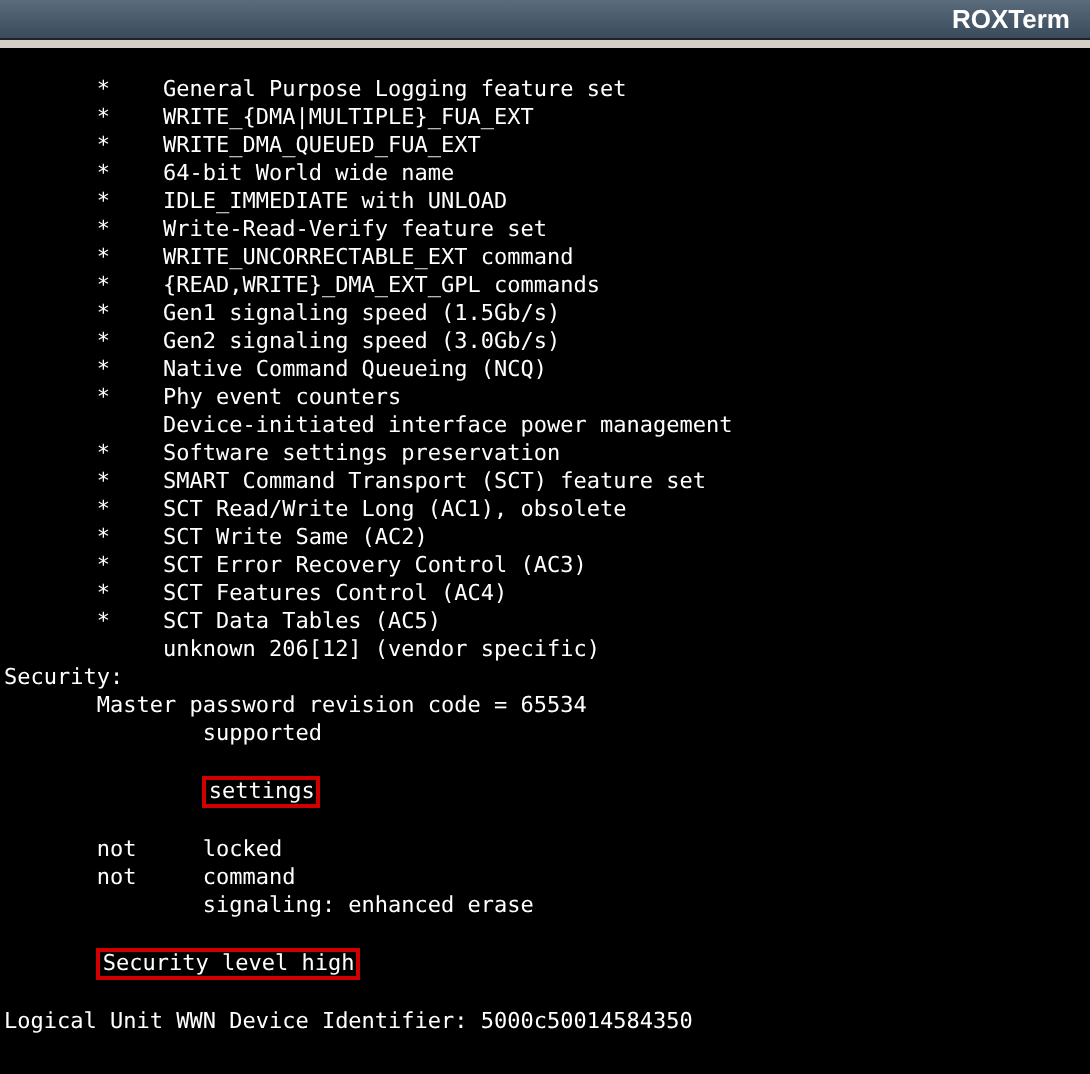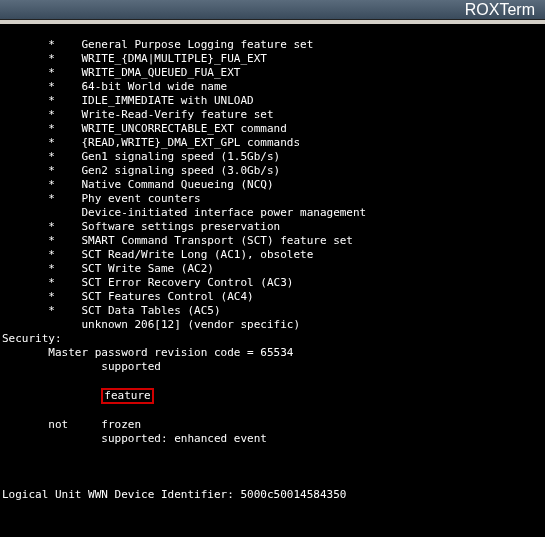--- a/index.html
+++ b/index.html
@@ -23,22 +23,22 @@
     border-bottom: 1px solid #222;
   }
   .titlebar-left {
     flex: 1;
     display: flex;
     align-items: center;
   }
   .title-text {
     color: #fff;
     font-family: sans-serif;
-    font-size: 16px;
-    font-weight: normal;
+    font-size: 13px;
+    font-weight: bold;
     text-align: left;
   }
   .menubar {
     height: 4px;
     background: #d4d0c8;
   }
   .terminal {
     padding: 0 2px;
     white-space: pre;
     letter-spacing: 0;
@@ -55,18 +55,18 @@
 <body>
 
 <div class="titlebar">
   <div class="titlebar-left"></div>
   <span class="title-text">ROXTerm</span>
 </div>
 <div class="menubar"></div>
 
 <div class="terminal">
 <span class="line">       *    General Purpose Logging feature set</span><span class="line">       *    WRITE_{DMA|MULTIPLE}_FUA_EXT</span><span class="line">       *    WRITE_DMA_QUEUED_FUA_EXT</span><span class="line">       *    64-bit World wide name</span><span class="line">       *    IDLE_IMMEDIATE with UNLOAD</span><span class="line">       *    Write-Read-Verify feature set</span><span class="line">       *    WRITE_UNCORRECTABLE_EXT command</span><span class="line">       *    {READ,WRITE}_DMA_EXT_GPL commands</span><span class="line">       *    Gen1 signaling speed (1.5Gb/s)</span><span class="line">       *    Gen2 signaling speed (3.0Gb/s)</span><span class="line">       *    Native Command Queueing (NCQ)</span><span class="line">       *    Phy event counters</span><span class="line">            Device-initiated interface power management</span><span class="line">       *    Software settings preservation</span><span class="line">       *    SMART Command Transport (SCT) feature set</span><span class="line">       *    SCT Read/Write Long (AC1), obsolete</span><span class="line">       *    SCT Write Same (AC2)</span><span class="line">       *    SCT Error Recovery Control (AC3)</span><span class="line">       *    SCT Features Control (AC4)</span><span class="line">       *    SCT Data Tables (AC5)</span><span class="line">            unknown 206[12] (vendor specific)</span><span class="line">Security:</span><span class="line">       Master password revision code = 65534</span><span class="line">               supported</span>
-<span class="line"><span>               </span><span class="redbox">feature</span></span>
-<span class="line">       not     frozen</span><span class="line">               supported: enhanced event</span>
-<span class="line"><span>       </span></span>
+<span class="line"><span>               </span><span class="redbox">settings</span></span>
+<span class="line">       not     locked</span><span class="line">       not     command</span><span class="line">               signaling: enhanced erase</span>
+<span class="line"><span>       </span><span class="redbox">Security level high</span></span>
 <span class="line">Logical Unit WWN Device Identifier: 5000c50014584350</span>
 
 </div>
 
 </body></html>

